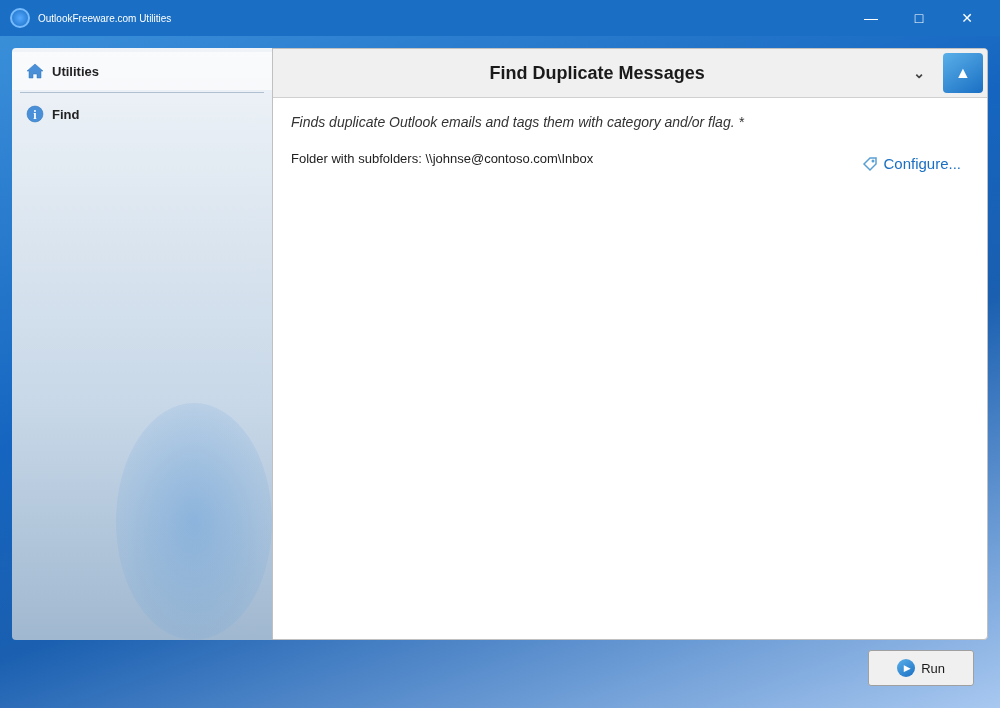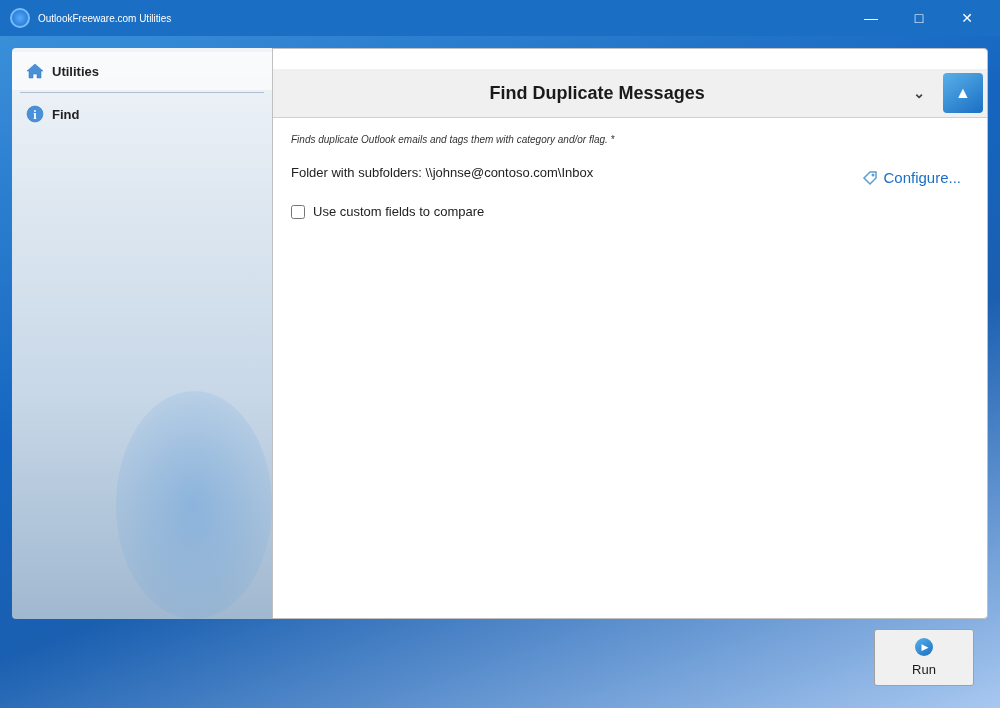--- a/index.html
+++ b/index.html
@@ -159,21 +159,20 @@
       overflow: hidden;
     }
 
     
     .panel-header {
       display: flex;
       align-items: center;
       border-bottom: 1px solid #d0d0d0;
       background: #f0f0f0;
       padding: 0;
-      margin-top: 20px;
     }
 
     .panel-title-dropdown {
       flex: 1;
       display: flex;
       align-items: center;
       padding: 10px 14px;
       font-size: 18px;
       font-weight: bold;
       color: #1a1a1a;
@@ -211,21 +210,21 @@
     
     .panel-content {
       flex: 1;
       padding: 14px 18px;
       overflow: auto;
     }
 
     .panel-description {
       font-style: italic;
       color: #333;
-      font-size: 10px;
+      font-size: 14px;
       margin-bottom: 18px;
       line-height: 1.5;
     }
 
     .folder-row {
       display: flex;
       align-items: flex-start;
       margin-bottom: 14px;
       gap: 10px;
     }
@@ -278,21 +277,20 @@
       gap: 6px;
       padding: 8px 28px;
       background: #f0f0f0;
       border: 1px solid #a0a0a0;
       border-radius: 3px;
       font-size: 13px;
       color: #1a1a1a;
       cursor: pointer;
       min-width: 100px;
       justify-content: center;
-      flex-direction: column;
     }
 
     .btn-icon-run {
       width: 18px;
       height: 18px;
       background: linear-gradient(145deg, #5ab0e8, #1a6fc4);
       border-radius: 50%;
       display: flex;
       align-items: center;
       justify-content: center;
@@ -380,24 +378,20 @@
           </span>
           <button class="configure-btn">
             <svg width="16" height="16" viewBox="0 0 16 16">
               <polygon points="2,8 8,2 14,2 14,8 8,14" fill="none" stroke="#5a9fd4" stroke-width="1.5"></polygon>
               <circle cx="11" cy="5" r="1.5" fill="#5a9fd4"></circle>
             </svg>
             <span>Configure...</span>
           </button>
         </div>
 
-        <div class="checkbox-row">
-          <input type="checkbox" id="customFields" style="">
-          <label for="customFields">Use custom fields to compare</label>
-        </div>
       </div>
 
     </div>
   </div>
 
   <div class="bottom-bar">
     <button class="action-btn">
       <div class="btn-icon-run"></div>
       <span>Run</span>
     </button>

